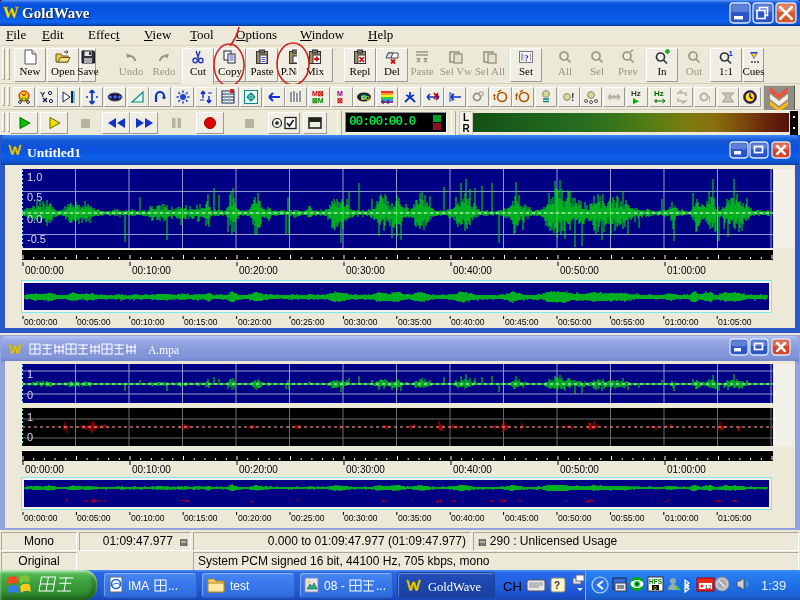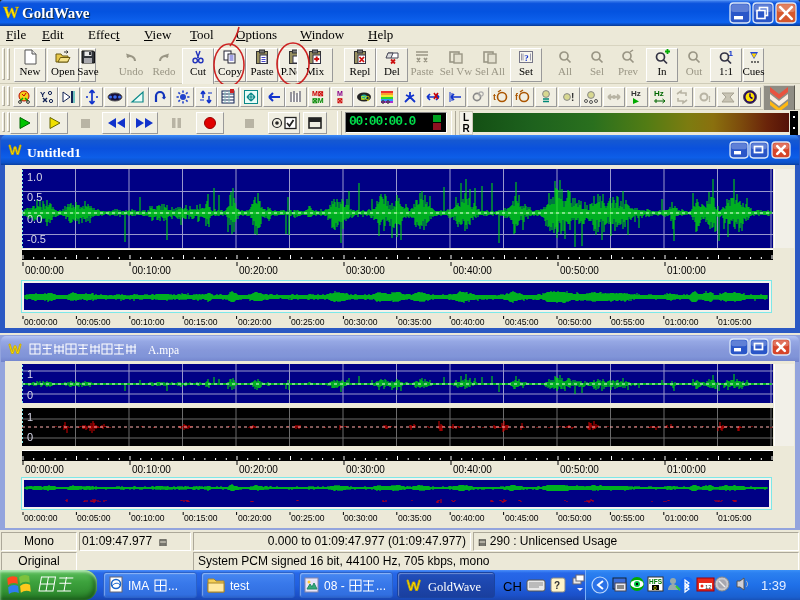--- a/index.html
+++ b/index.html
@@ -971,21 +971,21 @@
       <text x="558" y="521" font-size="8.6px" fill="#000" font-family="Liberation Sans,sans-serif">00:50:00</text>
       <line x1="610.4" y1="512" x2="610.4" y2="515" stroke="#000"></line>
       <text x="611" y="521" font-size="8.6px" fill="#000" font-family="Liberation Sans,sans-serif">00:55:00</text>
       <line x1="663.8" y1="512" x2="663.8" y2="515" stroke="#000"></line>
       <text x="665" y="521" font-size="8.6px" fill="#000" font-family="Liberation Sans,sans-serif">01:00:00</text>
       <line x1="717.2" y1="512" x2="717.2" y2="515" stroke="#000"></line>
       <text x="718" y="521" font-size="8.6px" fill="#000" font-family="Liberation Sans,sans-serif">01:05:00</text>
     </svg>
     <div class="abs" style="left:0;top:530px;width:800px;height:40px;background:#ece9d8"></div>
     <div class="abs" style="left:1px;top:532px;width:76px;height:19px;border:1px solid;border-color:#aca899 #fff #fff #aca899;text-align:center;font-size:12px;color:#000;line-height:17px;padding:0 4px;white-space:nowrap;overflow:hidden">Mono</div>
-    <div class="abs" style="left:79px;top:532px;width:112px;height:19px;border:1px solid;border-color:#aca899 #fff #fff #aca899;text-align:left;font-size:12px;color:#000;line-height:17px;padding:0 2px;white-space:nowrap;overflow:hidden">01:09:47.977&nbsp;&nbsp;<span style="font-size:9px">▤</span></div>
+    <div class="abs" style="left:79px;top:532px;width:112px;height:19px;border:1px solid;border-color:#aca899 #fff #fff #aca899;text-align:right;font-size:12px;color:#000;line-height:17px;padding:0 2px;white-space:nowrap;overflow:hidden">01:09:47.977&nbsp;&nbsp;<span style="font-size:9px">▤</span></div>
     <div class="abs" style="left:193px;top:532px;width:278px;height:19px;border:1px solid;border-color:#aca899 #fff #fff #aca899;text-align:right;font-size:12px;color:#000;line-height:17px;padding:0 4px;white-space:nowrap;overflow:hidden">0.000 to 01:09:47.977 (01:09:47.977)</div>
     <div class="abs" style="left:473px;top:532px;width:326px;height:19px;border:1px solid;border-color:#aca899 #fff #fff #aca899;text-align:left;font-size:12px;color:#000;line-height:17px;padding:0 4px;white-space:nowrap;overflow:hidden"><span style="font-size:9px">▤</span> 290 : Unlicensed Usage</div>
     <div class="abs" style="left:1px;top:552px;width:76px;height:19px;border:1px solid;border-color:#aca899 #fff #fff #aca899;text-align:center;font-size:12px;color:#000;line-height:17px;padding:0 4px;white-space:nowrap;overflow:hidden">Original</div>
     <div class="abs" style="left:193px;top:552px;width:606px;height:19px;border:1px solid;border-color:#aca899 #fff #fff #aca899;text-align:left;font-size:12px;color:#000;line-height:17px;padding:0 4px;white-space:nowrap;overflow:hidden">System PCM signed 16 bit, 44100 Hz, 705 kbps, mono</div>
     <div class="abs" style="left:0;top:570px;width:800px;height:30px;background:linear-gradient(#4f8df8 0%,#3a80f4 4%,#2767e8 10%,#2160e0 50%,#1b50c8 85%,#1946b0 100%)"></div>
     <div class="abs" style="left:0;top:570px;width:97px;height:30px;background:linear-gradient(#7ed07e 0%,#55b855 10%,#3da23d 40%,#339233 70%,#2a822a 90%,#226e22 100%);border-radius:0 13px 13px 0;box-shadow:inset 0 2px 3px #b8ecb8, inset -3px -2px 5px #1a5c1a"></div>
     <svg class="abs" style="left:6px;top:573px" width="26" height="24" viewBox="0 0 26 24">
 <g transform="rotate(-6 13 12)">
 <path d="M2 4 q5 -3 10 0 v7 q-5 -3 -10 0z" fill="#ff4a1d"></path>
 <path d="M14 4 q5 -3 10 0 v7 q-5 -3 -10 0z" fill="#7dc23d"></path>

